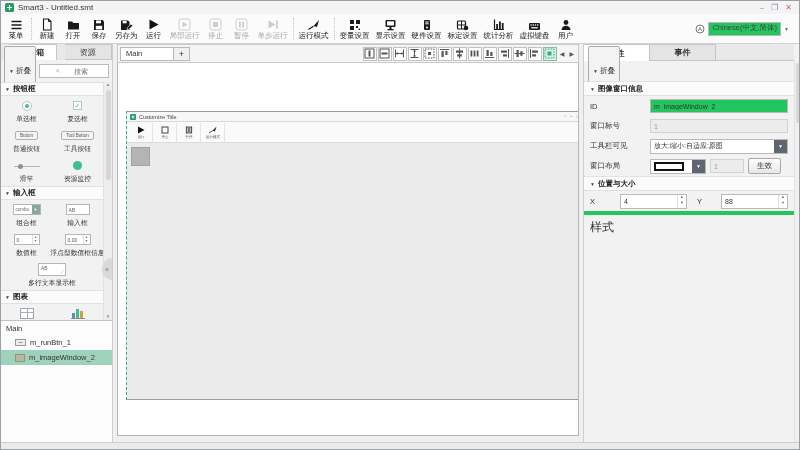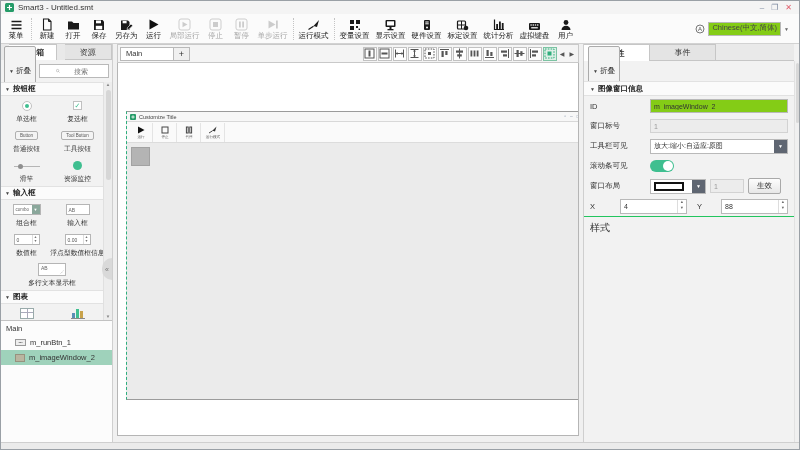--- a/index.html
+++ b/index.html
@@ -102,41 +102,41 @@
   .pw-wc { margin-left:auto; display:flex; gap:4px; align-items:center; }
   .pw-wc span { font-size:5px; color:#8a98ad; line-height:1; }
   .pw-toolbar { height:21px; background:#fafafa; border-bottom:1px solid #dcdcdc; display:flex; align-items:center; padding-left:2px; }
   .pw-ti { width:24px; height:19px; display:flex; flex-direction:column; align-items:center; justify-content:center; border-right:1px solid #e4e4e4; }
   .pw-ti .l { font-size:4px; color:#555; white-space:nowrap; transform:scale(.9); }
   .pw-btn { position:absolute; left:4px; top:35px; width:19px; height:19px; background:#b4b4b4; border:1px solid #a2a2a2; }
 
   
   .right { width:216px; flex:0 0 auto; display:flex; flex-direction:column; background:#f2f2f2; border-left:1px solid #cfcfcf; position:relative; padding-right:5px; }
   .rtabs { display:flex; height:17px; flex:0 0 auto; background:#e9e9e9; align-items:stretch; }
-  .rtab { width:66px; font-size:8px; color:#333; display:flex; align-items:center; justify-content:center; border:1px solid #c6c6c6; border-left:none; background:#e4e4e4; }
+  .rtab { width:66px; font-size:8px; color:#333; display:flex; align-items:center; justify-content:center; border:1px solid #c6c6c6; border-left:none; background:#e4e4e4;font-weight:bold; }
   .rtab.active { background:#fff; border-bottom:none; font-weight:bold; }
   .rtabs .fill { flex:1; border-bottom:1px solid #c6c6c6; }
   .rctrl { height:20px; display:flex; align-items:center; padding:0 4px; flex:0 0 auto; }
   .rsec-h { display:flex; align-items:center; gap:3px; height:15px; padding:0 6px; background:#fbfbfb; border-top:1px solid #e2e2e2; border-bottom:1px solid #e2e2e2; font-size:7.5px; font-weight:bold; color:#222; }
   .frow { display:flex; align-items:center; gap:4px; padding:0 6px; height:20px; }
   .flabel { width:56px; font-size:7.5px; color:#333; flex:0 0 auto; }
-  .txt { flex:1; height:14px; border:1px solid #b9b9b9; background:#84cc16; font-size:7px; color:#333; padding:0 3px; font-family:inherit; outline:none; min-width:0; }
+  .txt { flex:1; height:14px; border:1px solid #b9b9b9; background:#22c55e; font-size:7px; color:#333; padding:0 3px; font-family:inherit; outline:none; min-width:0; }
   .txt:disabled { background:#ececec; color:#999; border-color:#d2d2d2; }
   .ddrop { flex:1; height:15px; border:1px solid #b9b9b9; background:#fff; display:flex; align-items:center; min-width:0; }
   .ddrop .v { flex:1; font-size:7px; color:#333; padding:0 3px; white-space:nowrap; overflow:hidden; }
   .ddrop .b { width:13px; height:100%; background:#5f6672; color:#fff; display:flex; align-items:center; justify-content:center; font-size:5px; flex:0 0 auto; }
   .toggle { width:24px; height:12px; border-radius:6px; background:#3fbf90; position:relative; }
   .toggle i { position:absolute; top:1px; right:1px; width:10px; height:10px; border-radius:50%; background:#fff; }
   .layoutthumb { width:30px; height:9px; background:#fff; border:2px solid #111; }
   .apply-btn { border:1px solid #a9a9a9; background:linear-gradient(#fdfdfd,#e7e7e7); border-radius:2px; font-size:7.5px; color:#333; padding:2px 8px; }
   .spin { flex:1; height:15px; border:1px solid #b9b9b9; background:#fff; display:flex; min-width:0; }
   .spin input { flex:1; border:0; outline:0; font-size:7px; color:#333; padding:0 3px; min-width:0; font-family:inherit; }
   .spin .ar { width:9px; border-left:1px solid #ddd; display:flex; flex-direction:column; align-items:center; justify-content:space-around; font-size:3.8px; color:#666; line-height:1; }
   .plabel { font-size:7.5px; color:#333; flex:0 0 26px; }
-  .style-row { padding:4px 6px; font-size:10px; color:#333; border-top:1px solid #22c55e;font-family:Liberation Mono, monospace; }
+  .style-row { padding:4px 6px; font-size:12px; color:#333; border-top:4px solid #22c55e;font-family:Liberation Mono, monospace; }
   .rscroll { position:absolute; right:0; top:17px; bottom:0; width:5px; background:#f0f0f0; border-left:1px solid #e2e2e2; }
   .rscroll i { display:block; width:3px; height:60px; background:#d8d8d8; margin:2px auto 0; border-radius:2px; }
 </style>
 </head>
 <body>
 
 <div class="app">
 
   <div class="titlebar">
     <svg class="appicon" viewBox="0 0 9 9">
@@ -678,36 +678,34 @@
         <input class="txt" disabled="" value="1" style="">
       </div>
       <div class="frow">
         <span class="flabel">工具栏可见</span>
         <span class="ddrop">
           <span class="v">放大:缩小:自适应:原图</span>
           <span class="b">▼</span>
         </span>
       </div>
       <div class="frow">
-        <span class="flabel">滚动条可见</span>
-        <span class="toggle">
-            <i></i>
-          </span>
-      </div>
-      <div class="frow">
         <span class="flabel">窗口布局</span>
         <span class="ddrop" style="flex:0 0 56px">
           <span class="v" style="display:flex;align-items:center">
               <span class="layoutthumb"></span>
             </span>
           <span class="b">▼</span>
         </span>
         <input class="txt" disabled="" style="flex: 0 0 34px;" value="1">
         <button class="apply-btn">生效</button>
       </div>
+      <div class="rsec-h">
+          <span class="tri-d">▼</span>
+          <span>位置与大小</span>
+        </div>
       <div class="frow">
         <span class="plabel">X</span>
         <span class="spin">
             <input value="4" style="">
             <span class="ar">
               <span>▲</span>
               <span>▼</span>
             </span>
           </span>
         <span class="plabel" style="padding-left:6px">Y</span>

